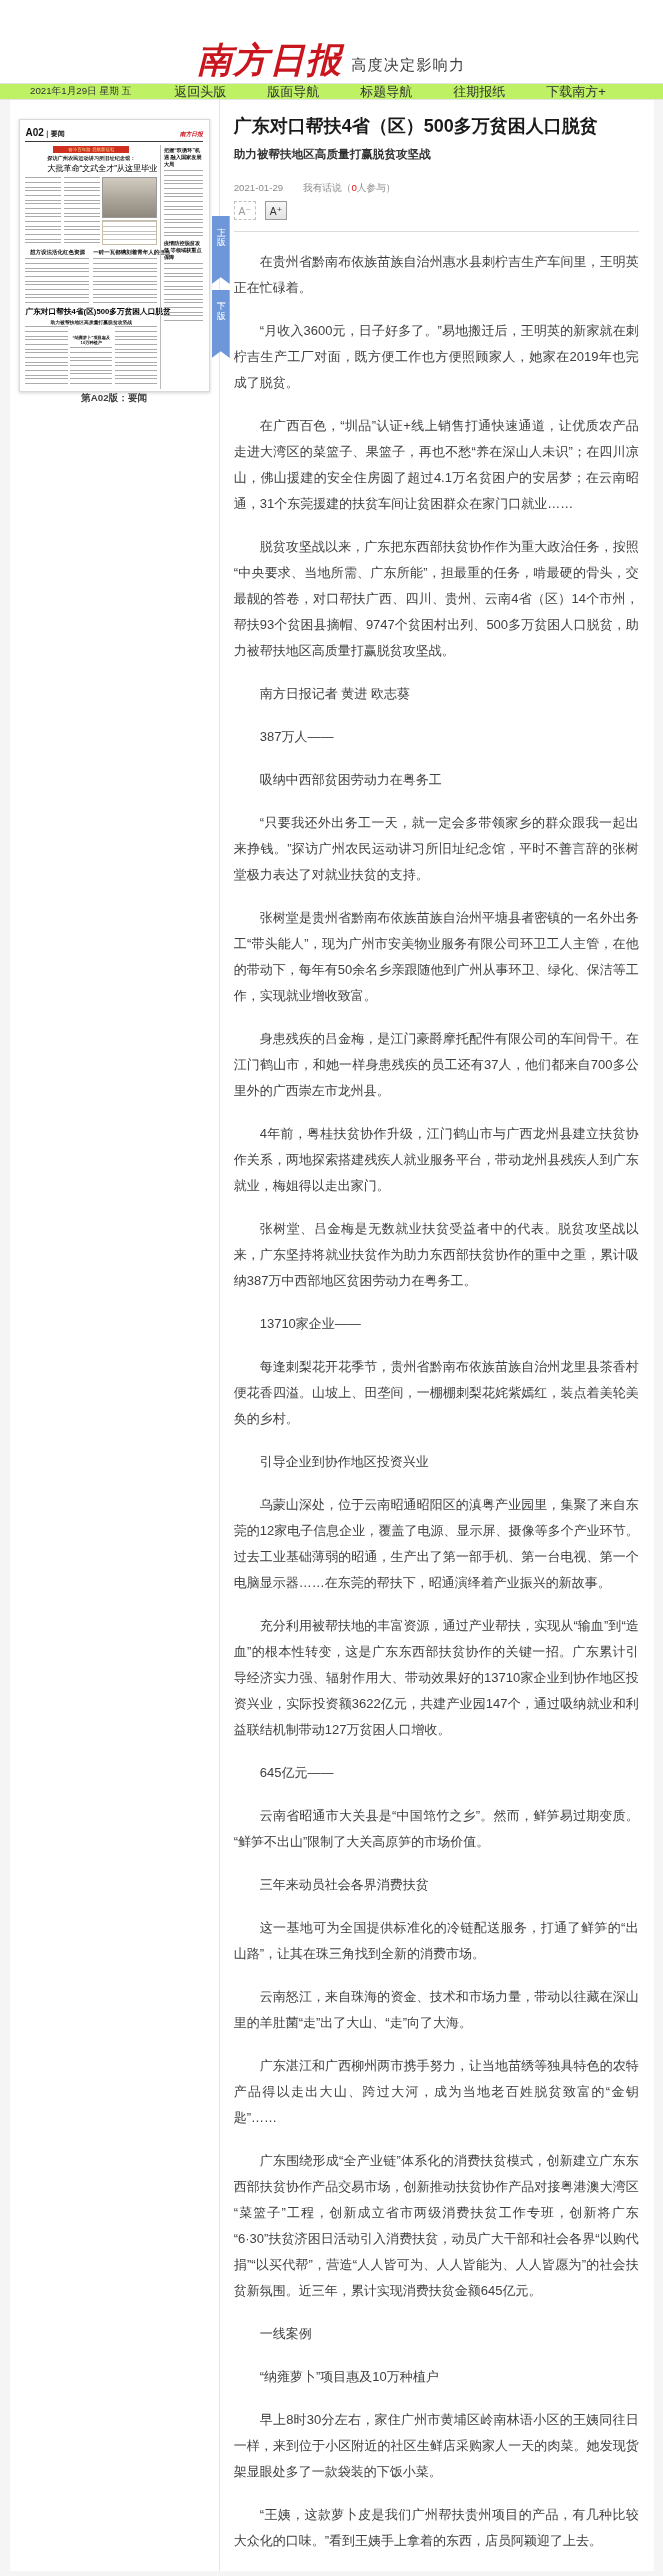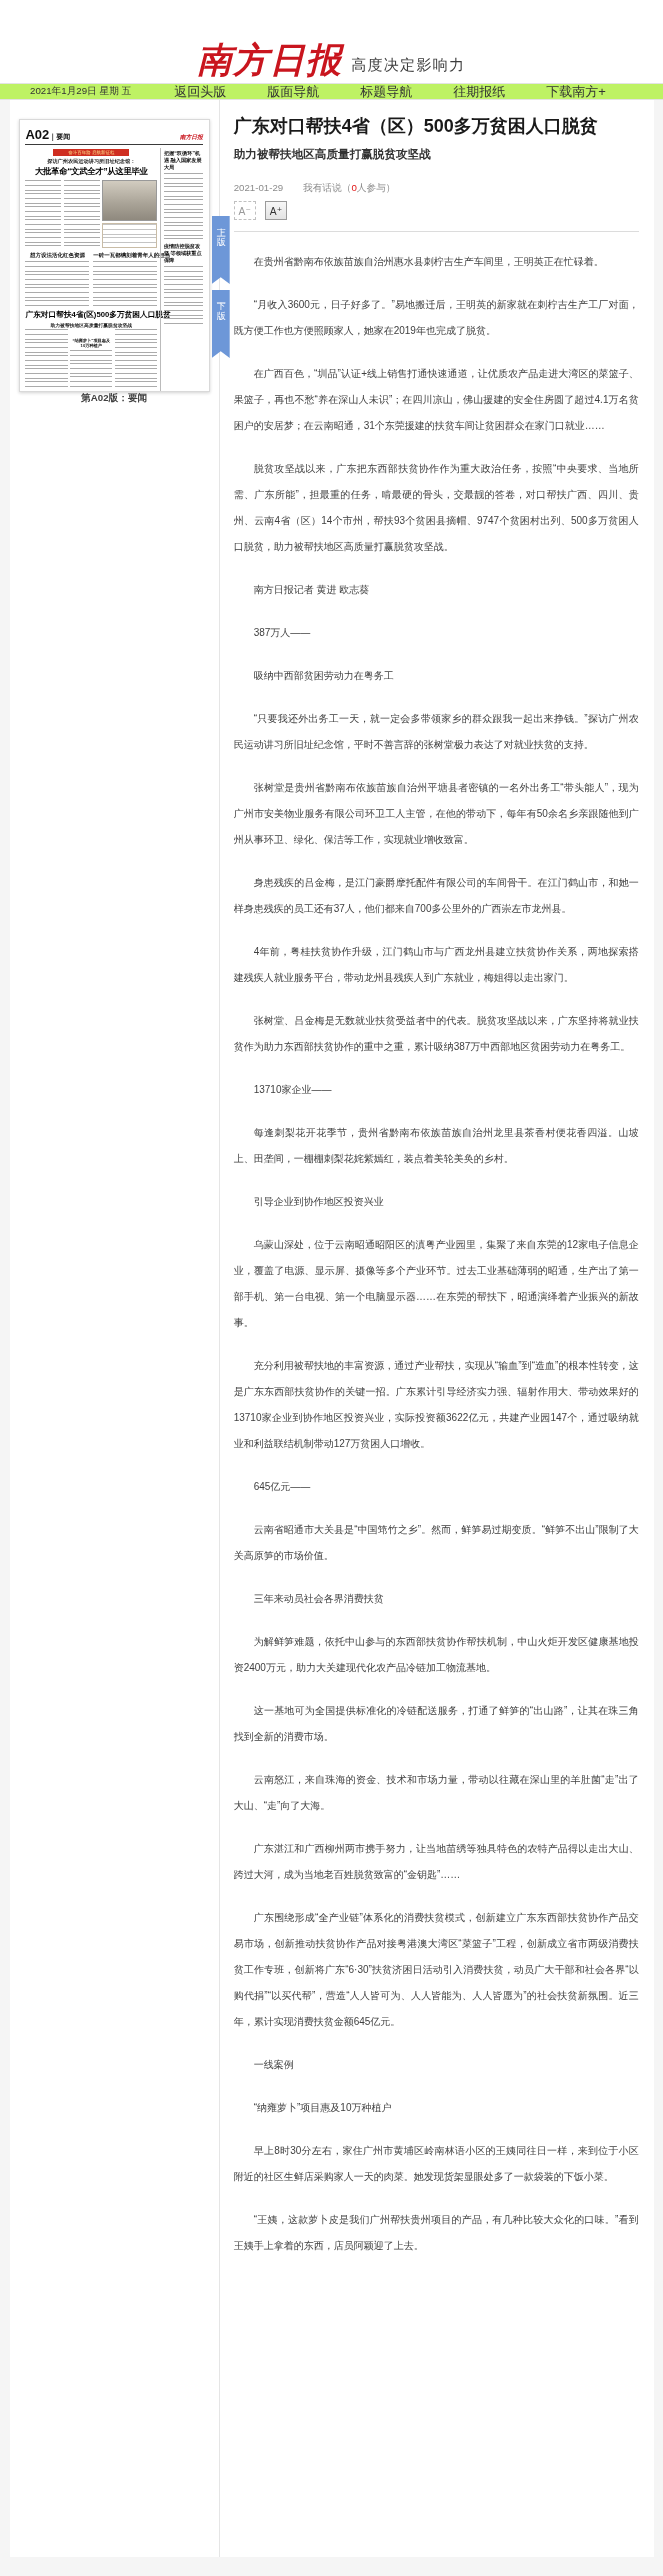--- a/index.html
+++ b/index.html
@@ -17,29 +17,29 @@
   
   .top-nav{background:#bef264;border-top:0.6px solid #e3e3e3;border-bottom:0.6px solid #e3e3e3;height:17px;display:flex;align-items:center;padding-left:30px;box-sizing:border-box;}
   .nav-date{font-size:9.7px;color:#333;margin-right:43px;white-space:nowrap;}
   .nav-link{font-size:13px;color:#333;margin-right:41px;text-decoration:none;cursor:pointer;white-space:nowrap;}
   
   .main{margin:0 9.7px;background:#fff;display:flex;position:relative;min-height:2457px;}
   .left-col{width:210px;box-sizing:border-box;border-right:0.6px solid #e5e5e5;flex-shrink:0;}
   
   .paper{width:191px;height:273px;background:#fff;border:0.6px solid #d9d9d9;box-shadow:0 0.6px 3.2px rgba(0,0,0,.18);margin:19.3px auto 0;padding:6.4px 5.8px;box-sizing:border-box;overflow:hidden;display:block;cursor:pointer;text-decoration:none;color:#000;}
   .p-mast{display:flex;justify-content:space-between;align-items:flex-end;border-bottom:1.3px solid #3a3a3a;padding-bottom:1.9px;}
-  .p-pageno{font-weight:bold;font-size:13px;color:#111;}
+  .p-pageno{font-weight:bold;font-size:10px;color:#111;}
   .p-sec{font-size:7px;font-weight:bold;color:#111;}
   .p-brand{color:#c9151e;font-size:5.8px;font-weight:bold;font-style:italic;}
   .p-cols{display:flex;margin-top:3.2px;height:244px;}
   .p-main{flex:1;padding-right:3.2px;min-width:0;}
   .p-side{width:39px;border-left:0.6px solid #bbb;padding-left:2.6px;box-sizing:content-box;}
   .p-banner{background:#cf2e21;color:#ffe08a;font-size:4.5px;line-height:7px;text-align:center;width:76px;margin:1.3px auto 1.9px;}
   .p-kicker{font-size:5.2px;font-weight:bold;text-align:center;color:#222;margin-bottom:1.3px;white-space:nowrap;}
-  .p-h1{font-size:8.4px;font-weight:700;text-align:center;color:#000;margin-bottom:3.2px;white-space:nowrap;letter-spacing:-0.3px;}
+  .p-h1{font-size:8.4px;font-weight:400;text-align:right;color:#000;margin-bottom:3.2px;white-space:nowrap;letter-spacing:-0.3px;}
   .stripes{background:repeating-linear-gradient(#ababab 0 0.6px,transparent 0.6px 2.6px);}
   .stripes-light{background:repeating-linear-gradient(#c4c4c4 0 0.6px,transparent 0.6px 2.6px);}
   .p-row1{display:flex;gap:2.6px;height:68px;}
   .p-row1 .col{flex:1;}
   .p-photo{width:55px;display:flex;flex-direction:column;flex-shrink:0;}
   .p-img{height:39px;background:linear-gradient(180deg,#d2ccc0 0%,#aba599 55%,#8f897e 100%);border:0.6px solid #999;}
   .p-cap{flex:1;border:0.6px solid #c9bca6;margin-top:1.3px;padding:1.3px;}
   .p-mid{display:flex;gap:3.9px;margin-top:3.9px;height:54px;}
   .p-mid .mcol{flex:1;display:flex;flex-direction:column;min-width:0;}
   .p-mh{font-size:5.5px;font-weight:bold;text-align:center;color:#111;margin-bottom:1.3px;white-space:nowrap;}
@@ -65,21 +65,21 @@
   .art-title{font-size:18px;font-weight:bold;color:#1a1a1a;margin:0 0 9px;line-height:1.35;}
   .art-subtitle{font-size:11.6px;font-weight:bold;color:#333;margin:0 0 19.3px;}
   .art-meta{font-size:9.7px;color:#8c8c8c;margin-bottom:6.4px;}
   .art-meta .m-date{margin-right:17px;}
   .art-meta .m-count{color:#e01515;}
   .font-btns{margin-bottom:10.3px;}
   .fbtn{display:inline-block;width:22px;height:19.3px;line-height:19.3px;text-align:center;font-size:10.3px;margin-right:6.4px;cursor:pointer;box-sizing:border-box;}
   .fbtn-minus{border:0.6px dashed #c0c0c0;color:#9a9a9a;background:#fff;}
   .fbtn-plus{border:0.6px solid #9a9a9a;color:#333;background:linear-gradient(#f7f7f7,#e3e3e3);}
   .art-divider{border:none;border-top:0.6px solid #dcdcdc;margin:0 0 5.2px;}
-  .art-body p.para{font-size:10px;line-height:26px;color:#404040;text-indent:2em;margin:17px 0;text-align:justify;}
+  .art-body p.para{font-size:13px;line-height:26px;color:#404040;text-indent:2em;margin:17px 0;text-align:justify;}
 </style>
 </head>
 <body>
 
 <header class="site-header">
   <a class="logo-wrap">
     <span class="logo-cn">南方日报</span>
     <span class="logo-tag">高度决定影响力</span>
   </a>
 </header>
@@ -177,21 +177,20 @@
         <p class="para">4年前，粤桂扶贫协作升级，江门鹤山市与广西龙州县建立扶贫协作关系，两地探索搭建残疾人就业服务平台，带动龙州县残疾人到广东就业，梅姐得以走出家门。</p>
         <p class="para">张树堂、吕金梅是无数就业扶贫受益者中的代表。脱贫攻坚战以来，广东坚持将就业扶贫作为助力东西部扶贫协作的重中之重，累计吸纳387万中西部地区贫困劳动力在粤务工。</p>
         <p class="para">13710家企业——</p>
         <p class="para">每逢刺梨花开花季节，贵州省黔南布依族苗族自治州龙里县茶香村便花香四溢。山坡上、田垄间，一棚棚刺梨花姹紫嫣红，装点着美轮美奂的乡村。</p>
         <p class="para">引导企业到协作地区投资兴业</p>
         <p class="para">乌蒙山深处，位于云南昭通昭阳区的滇粤产业园里，集聚了来自东莞的12家电子信息企业，覆盖了电源、显示屏、摄像等多个产业环节。过去工业基础薄弱的昭通，生产出了第一部手机、第一台电视、第一个电脑显示器……在东莞的帮扶下，昭通演绎着产业振兴的新故事。</p>
         <p class="para">充分利用被帮扶地的丰富资源，通过产业帮扶，实现从“输血”到“造血”的根本性转变，这是广东东西部扶贫协作的关键一招。广东累计引导经济实力强、辐射作用大、带动效果好的13710家企业到协作地区投资兴业，实际投资额3622亿元，共建产业园147个，通过吸纳就业和利益联结机制带动127万贫困人口增收。</p>
         <p class="para">645亿元——</p>
         <p class="para">云南省昭通市大关县是“中国筇竹之乡”。然而，鲜笋易过期变质。“鲜笋不出山”限制了大关高原笋的市场价值。</p>
         <p class="para">三年来动员社会各界消费扶贫</p>
-        <p class="para">为解鲜笋难题，依托中山参与的东西部扶贫协作帮扶机制，中山火炬开发区健康基地投资2400万元，助力大关建现代化农产品冷链加工物流基地。</p>
         <p class="para">这一基地可为全国提供标准化的冷链配送服务，打通了鲜笋的“出山路”，让其在珠三角找到全新的消费市场。</p>
         <p class="para">云南怒江，来自珠海的资金、技术和市场力量，带动以往藏在深山里的羊肚菌“走”出了大山、“走”向了大海。</p>
         <p class="para">广东湛江和广西柳州两市携手努力，让当地苗绣等独具特色的农特产品得以走出大山、跨过大河，成为当地老百姓脱贫致富的“金钥匙”……</p>
         <p class="para">广东围绕形成“全产业链”体系化的消费扶贫模式，创新建立广东东西部扶贫协作产品交易市场，创新推动扶贫协作产品对接粤港澳大湾区“菜篮子”工程，创新成立省市两级消费扶贫工作专班，创新将广东“6·30”扶贫济困日活动引入消费扶贫，动员广大干部和社会各界“以购代捐”“以买代帮”，营造“人人皆可为、人人皆能为、人人皆愿为”的社会扶贫新氛围。近三年，累计实现消费扶贫金额645亿元。</p>
         <p class="para">一线案例</p>
         <p class="para">“纳雍萝卜”项目惠及10万种植户</p>
         <p class="para">早上8时30分左右，家住广州市黄埔区岭南林语小区的王姨同往日一样，来到位于小区附近的社区生鲜店采购家人一天的肉菜。她发现货架显眼处多了一款袋装的下饭小菜。</p>
         <p class="para">“王姨，这款萝卜皮是我们广州帮扶贵州项目的产品，有几种比较大众化的口味。”看到王姨手上拿着的东西，店员阿颖迎了上去。</p>
       </div>
 

